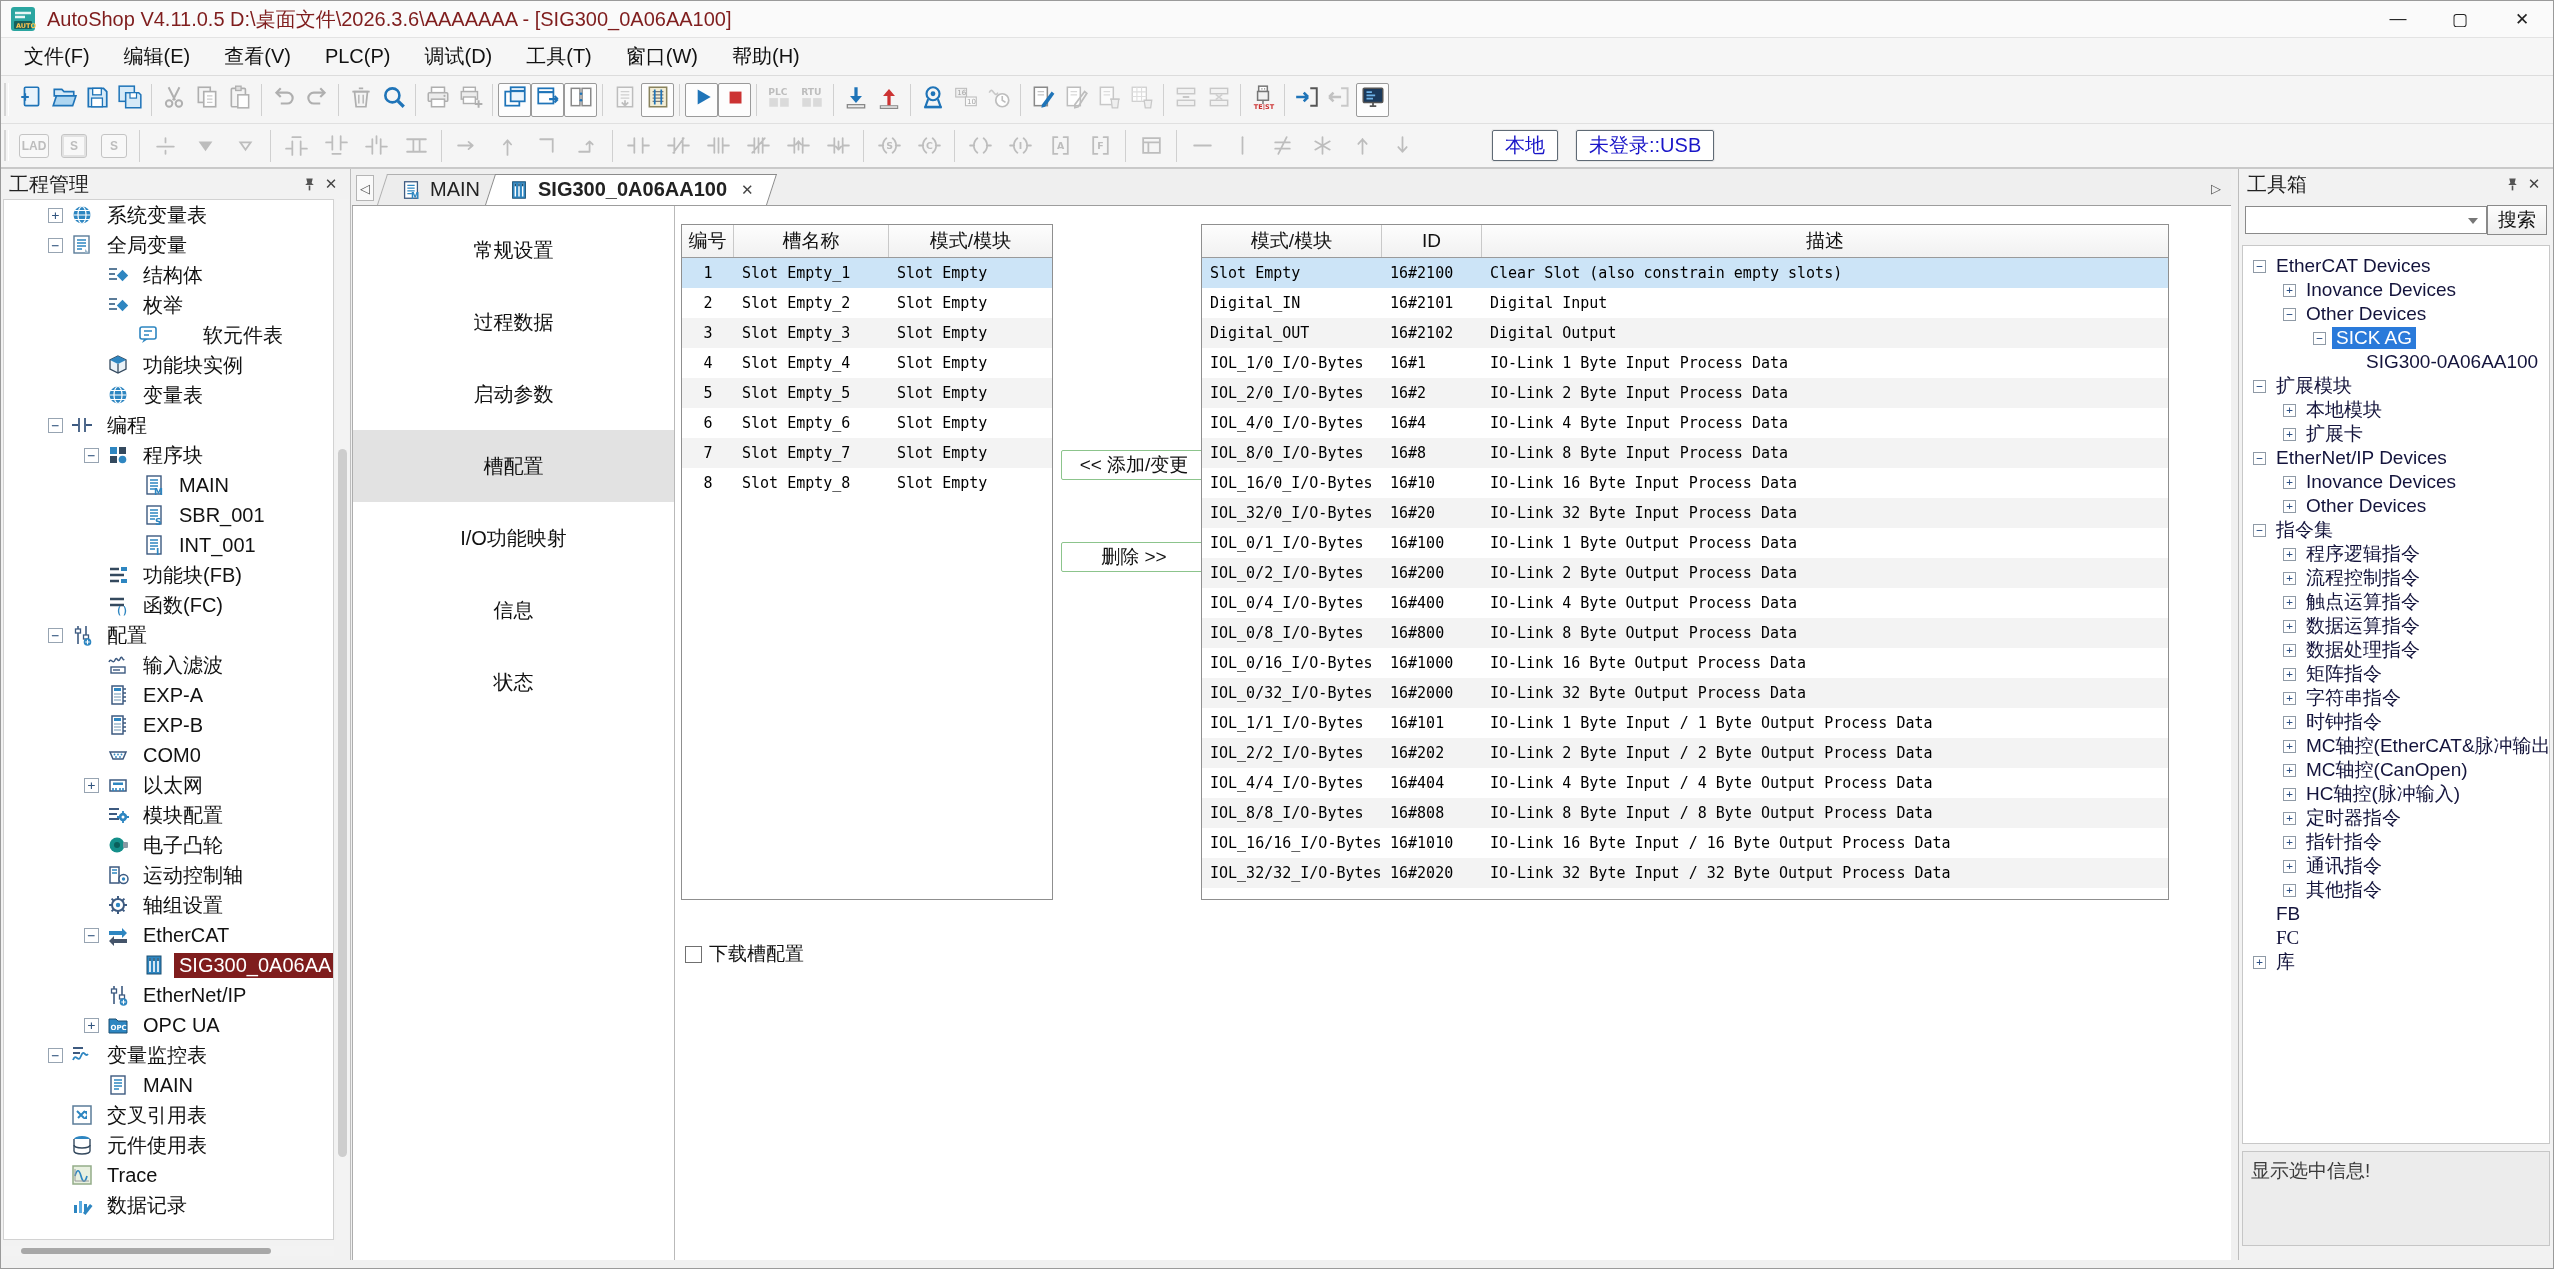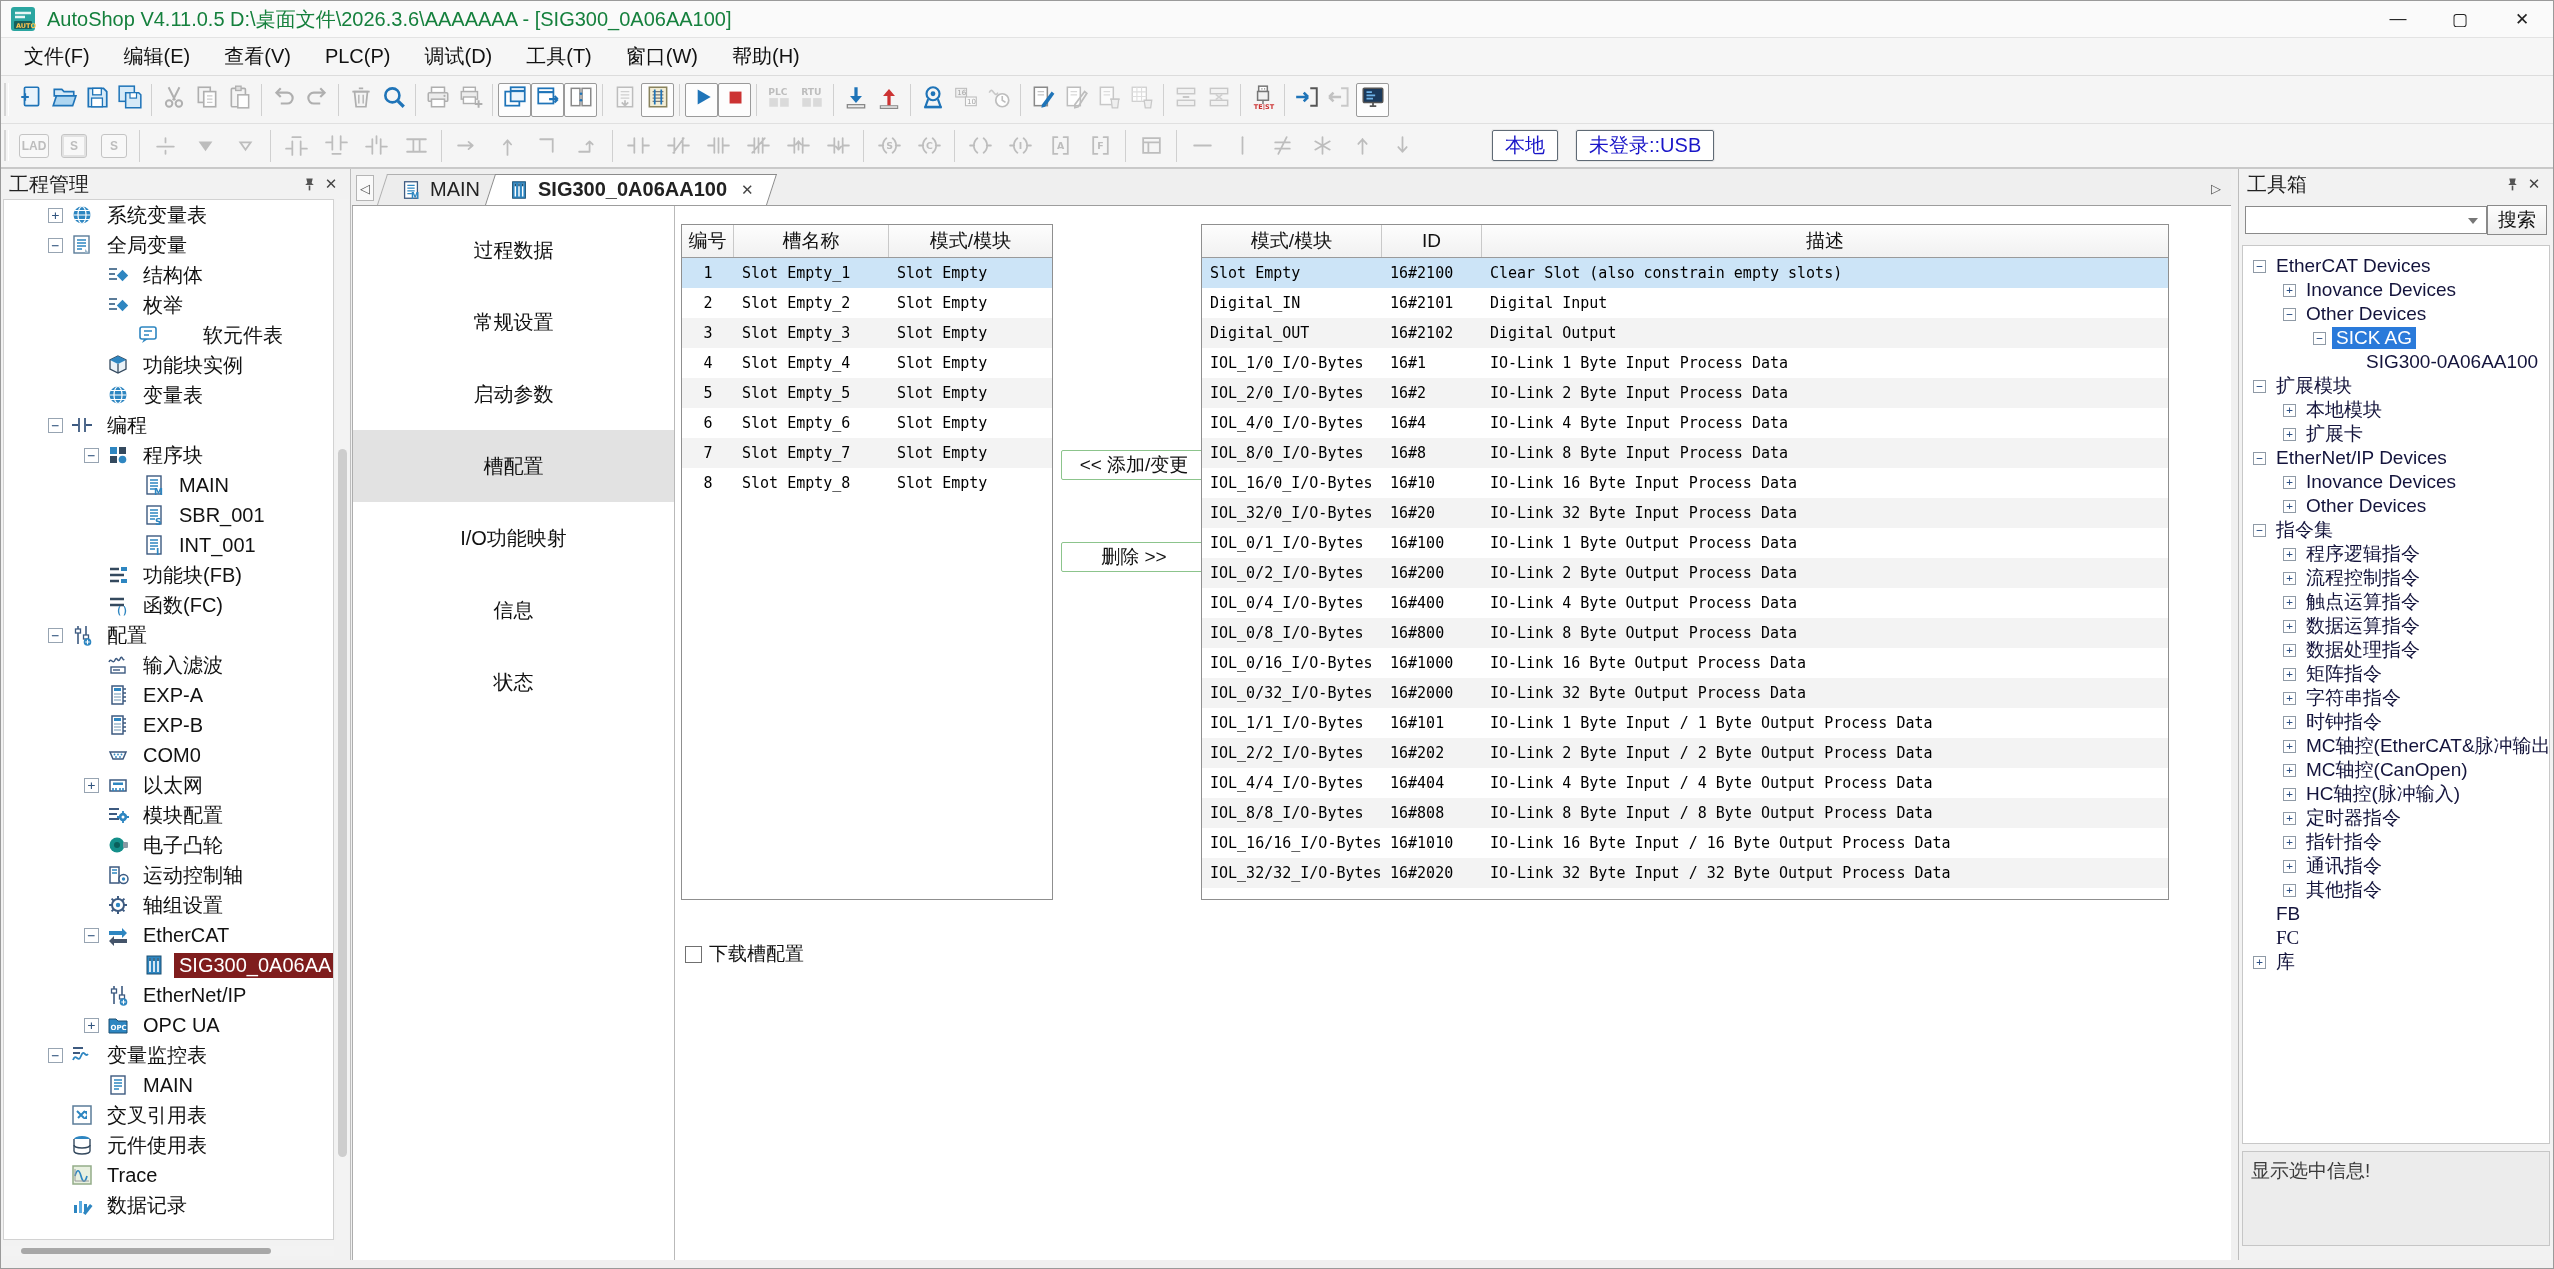--- a/index.html
+++ b/index.html
@@ -3,21 +3,21 @@
 <meta charset="utf-8">
 <style>
   * { margin:0; padding:0; box-sizing:border-box; }
   html,body { background:#d8d8d8; }
   body { font-family:"Liberation Sans", sans-serif; }
   .app { position:relative; width:2554px; height:1269px; background:#f0f0f0; overflow:hidden; border:1px solid #9a9a9a; }
 
   
   .titlebar { position:absolute; left:0; top:0; right:0; height:37px; background:#fafafa; display:flex; align-items:center; border-bottom:1px solid #e3e3e3;}
   .appicon { width:26px; height:26px; margin-left:9px; }
-  .titletext { margin-left:11px; font-size:20px; color:#15803d; white-space:nowrap; }
+  .titletext { margin-left:11px; font-size:20px; color:#7f1d1d; white-space:nowrap; }
   .wincontrols { margin-left:auto; display:flex; height:100%; }
   .winbtn { width:62px; height:100%; display:flex; align-items:center; justify-content:center; font-size:17px; color:#222; cursor:default;}
 
   
   .menubar { position:absolute; left:0; top:37px; right:0; height:38px; background:#f6f6f6; display:flex; align-items:center; border-bottom:1px solid #dcdcdc; padding-left:6px;}
   .menu-item { font-size:20px; color:#111; padding:4px 17px; white-space:nowrap; }
 
   
   .toolbar { position:absolute; left:0; right:0; background:#f5f5f5; display:flex; align-items:center; }
   .toolbar1 { top:75px; height:48px; border-bottom:1px solid #e0e0e0; }
@@ -934,22 +934,22 @@
               <rect x="5" y="3" width="14" height="18" fill="#2e86c1" stroke="#1b4f72"></rect>
               <path d="M8 5v14M12 5v14M16 5v14" stroke="#fff" stroke-width="1.6"></path>
               <path d="M8 5v3M12 5v3M16 5v3" stroke="#1b4f72" stroke-width="1.6"></path>
             </svg></span>
           <span>SIG300_0A06AA100</span>
           <span class="tclose">✕</span>
         </div>
       </div>
     <div class="canvas">
       <div class="devnav" id="devNav">
+          <div class="devnav-item">常规设置</div>
           <div class="devnav-item">过程数据</div>
-          <div class="devnav-item">常规设置</div>
           <div class="devnav-item">启动参数</div>
           <div class="devnav-item sel">槽配置</div>
           <div class="devnav-item">I/O功能映射</div>
           <div class="devnav-item">信息</div>
           <div class="devnav-item">状态</div>
         </div>
 
       <div class="dtable" id="slotTable" style="left:328px; top:18px; width:372px; height:676px;">
           <div class="dthead" style="grid-template-columns: 52px 155px 1fr;">
             <div>编号</div>

